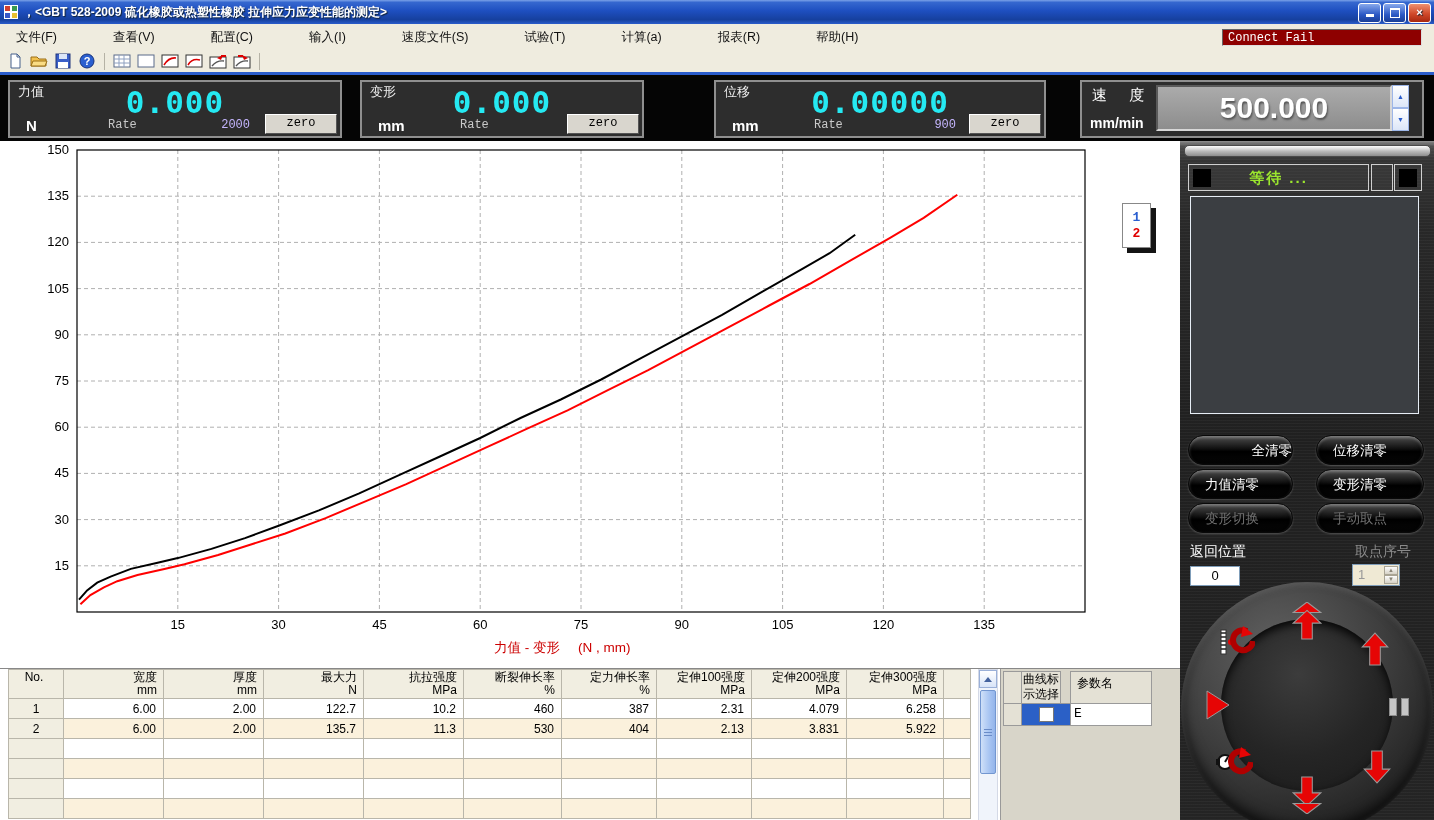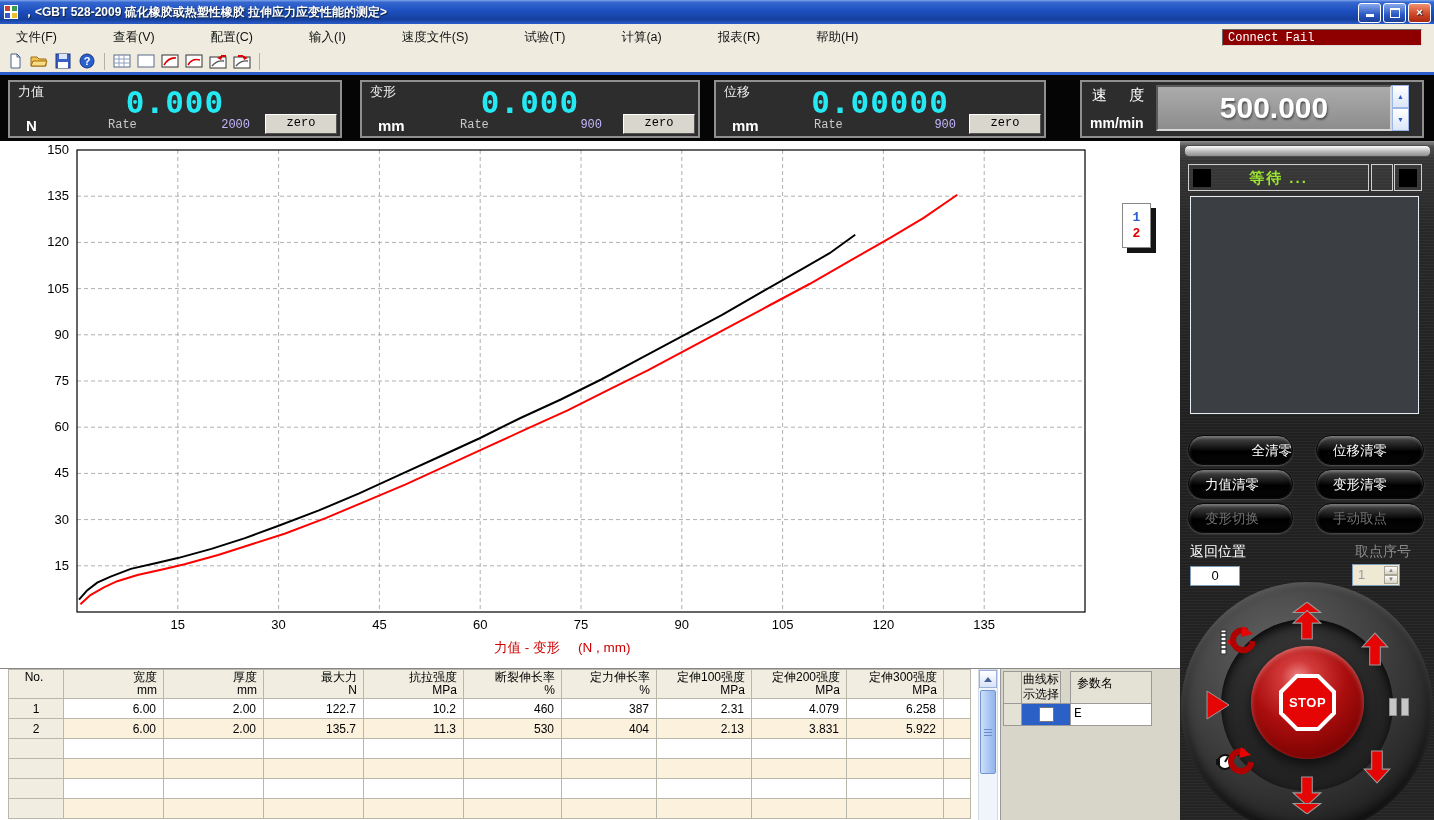--- a/index.html
+++ b/index.html
@@ -254,21 +254,21 @@
       </div>
     </div>
   <div class="dpanel" style="left: 8px; width: 334px;">
         <div class="dp-title">力值</div>
         <div class="dp-value">0.000</div>
         <div class="dp-unit">N</div>
         <div class="dp-ratelbl">Rate</div>
         <div class="dp-rateval">2000</div>
         <div class="zero-btn">zero</div>
       </div>
-      <div class="dpanel" style="left: 360px; width: 340px;">
+      <div class="dpanel" style="left: 360px; width: 284px;">
         <div class="dp-title">变形</div>
         <div class="dp-value">0.000</div>
         <div class="dp-unit">mm</div>
         <div class="dp-ratelbl">Rate</div>
         <div class="dp-rateval">900</div>
         <div class="zero-btn">zero</div>
       </div>
       <div class="dpanel" style="left: 714px; width: 332px;">
         <div class="dp-title">位移</div>
         <div class="dp-value">0.00000</div>
@@ -358,27 +358,20 @@
     <div class="rp-input" style="left:10px;top:425px;width:50px;height:20px;line-height:18px;">0</div>
     <div class="rp-input" style="left:172px;top:423px;width:48px;height:22px;background:#EFE9D4;color:#999;text-align:left;padding-left:5px;line-height:20px;">1
       <span class="ptspin">
           <i>▲</i>
           <i>▼</i>
         </span>
     </div>
 
     <div class="a joy">
       <div class="joyring"></div>
-      <div class="dome">
-        <div class="stopoct">
-          <div class="inner">
-              <span>STOP</span>
-            </div>
-        </div>
-      </div>
 
       <div class="jicon" style="left:111px;top:20px;">
         <svg width="30" height="38" viewBox="0 0 28 36">
             <path d="M14 0 L27 10 H1 Z" fill="#e60505" stroke="#999" stroke-width="1"></path>
             <path d="M14 8 L27 20 H19 V35 H9 V20 H1 Z" fill="#e60505" stroke="#999" stroke-width="1"></path>
           </svg>
       </div>
       <div class="jicon" style="left:180px;top:50px;">
         <svg width="28" height="34" viewBox="0 0 26 32">
             <path d="M13 1 L25 14 H18 V31 H8 V14 H1 Z" fill="#e60505" stroke="#999" stroke-width="1"></path>

